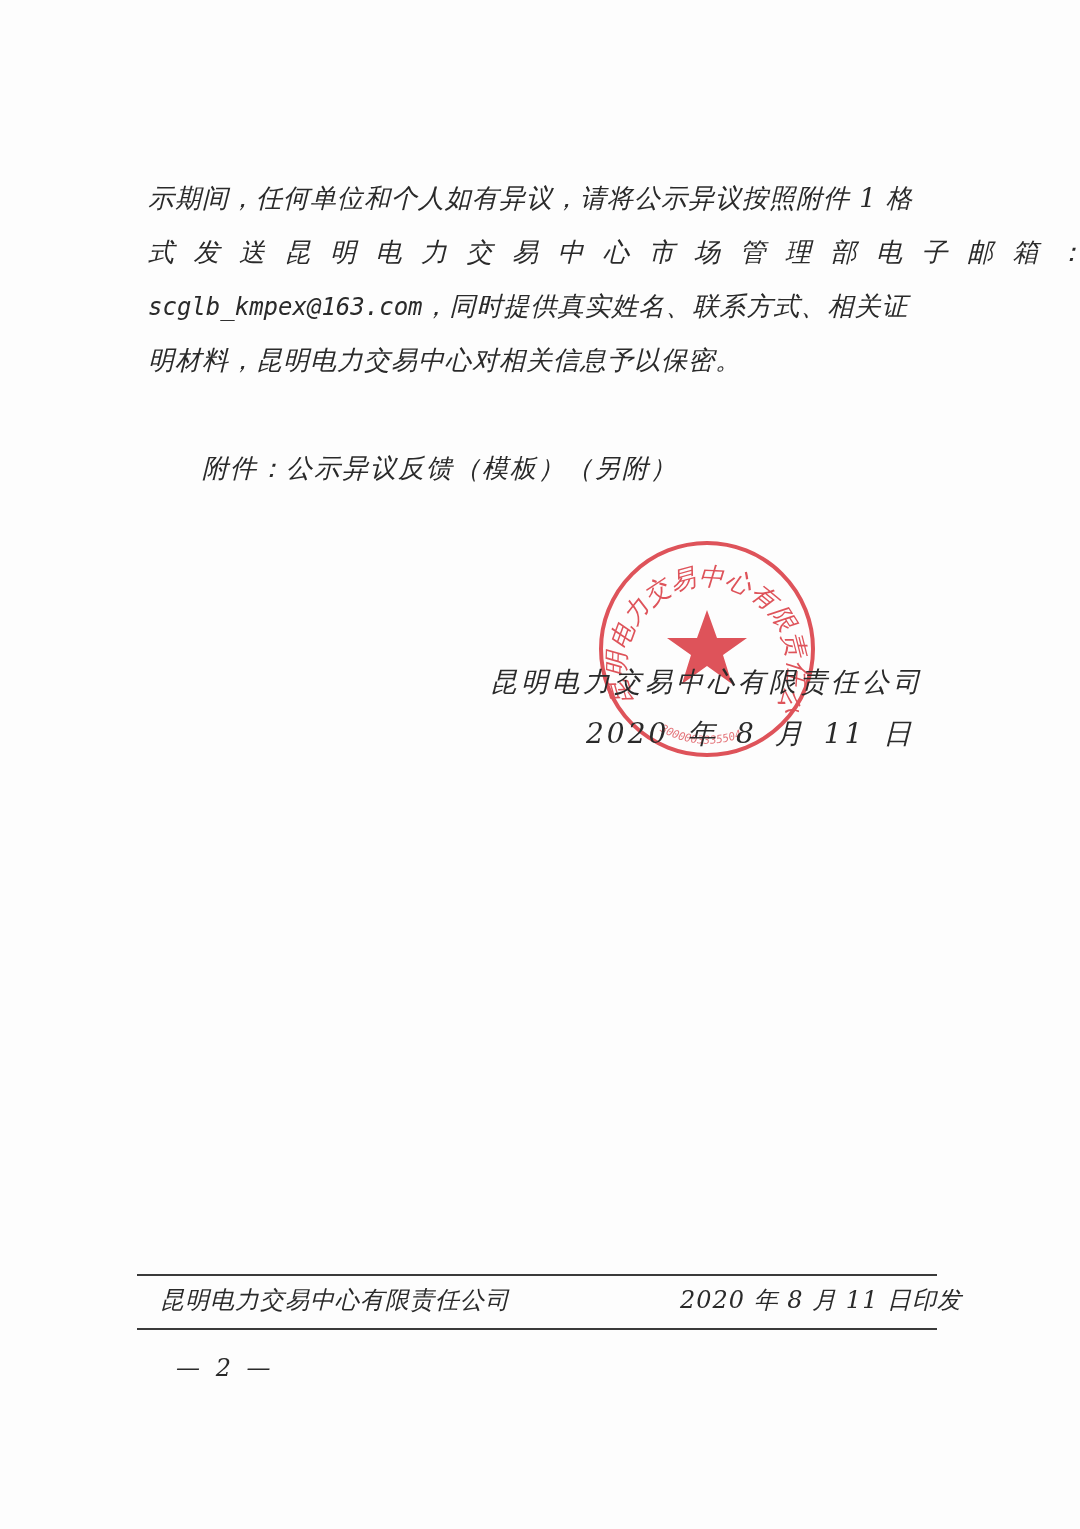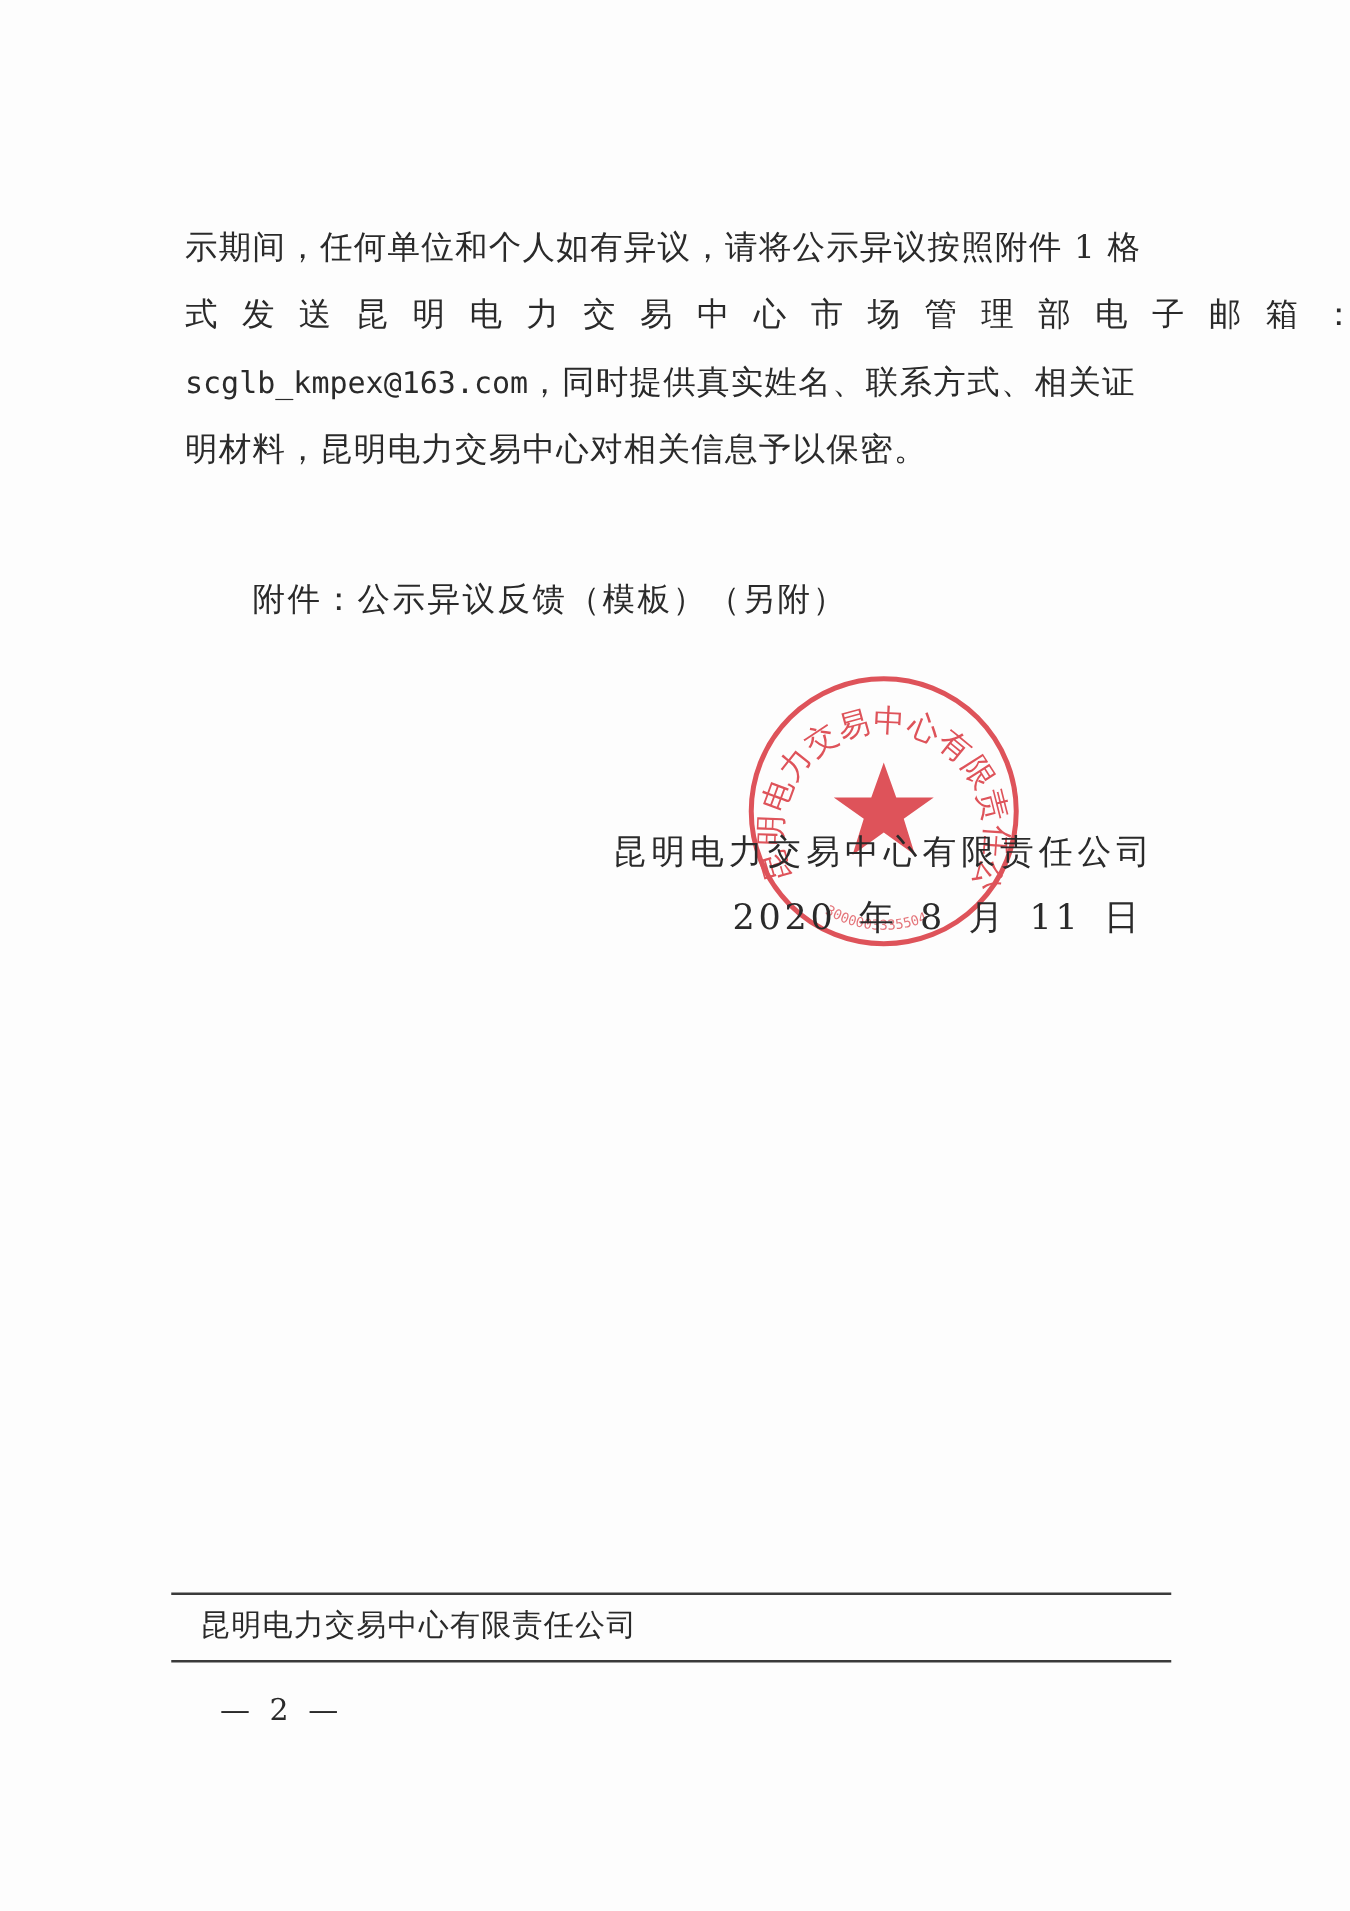--- a/index.html
+++ b/index.html
@@ -4,34 +4,34 @@
 <style>
   html, body { margin: 0; padding: 0; }
   body {
     width: 1080px; height: 1529px;
     background: #fdfdfd;
     position: relative;
     overflow: hidden;
     font-family: "DejaVu Serif", "Liberation Serif", serif;
     color: #2a2a2a;
   }
-  .page { position: absolute; inset: 0; }
+  .page { position: absolute; inset: 0; font-style: italic; }
   .body-text {
     position: absolute;
     left: 148px;
     width: 790px;
     font-size: 26px;
     letter-spacing: 1px;
     white-space: nowrap;
   }
   .line { position: absolute; left: 0; height: 36px; line-height: 36px; }
   .email { font-family: "DejaVu Sans Mono", "Liberation Mono", monospace; font-size: 24px; letter-spacing: 0; margin-top: 28px; }
 
   .attachment {
-    position: absolute; left: 202px; top: 460px;
+    position: absolute; left: 202px; top: 448px;
     font-size: 26px; letter-spacing: 2px; height: 40px; line-height: 40px;
   }
   .signature {
     position: absolute; left: 490px; top: 662px;
     font-size: 27px; letter-spacing: 4px; line-height: 40px;
   }
   .sig-date {
     position: absolute; left: 586px; top: 714px;
     font-size: 28px; letter-spacing: 3px; line-height: 40px;
     word-spacing: 6px;
@@ -88,16 +88,17 @@
     <text font-family="DejaVu Sans Mono, monospace" font-size="11" fill="#d9363e" opacity="0.8">
       <textPath href="#codePath" startOffset="4%">3000003335504</textPath>
     </text>
   </svg>
 
   <div class="signature">昆明电力交易中心有限责任公司</div>
   <div class="sig-date">2020 年 8 月 11 日</div>
 
   <div class="rule" style="top:1274px;"></div>
   <div class="footer-issuer">昆明电力交易中心有限责任公司</div>
+  <div class="footer-date">2020 年 8 月 11 日印发</div>
   <div class="rule" style="top:1328px;"></div>
 
   <div class="page-number">— 2 —</div>
 </div>
 
 </body></html>

